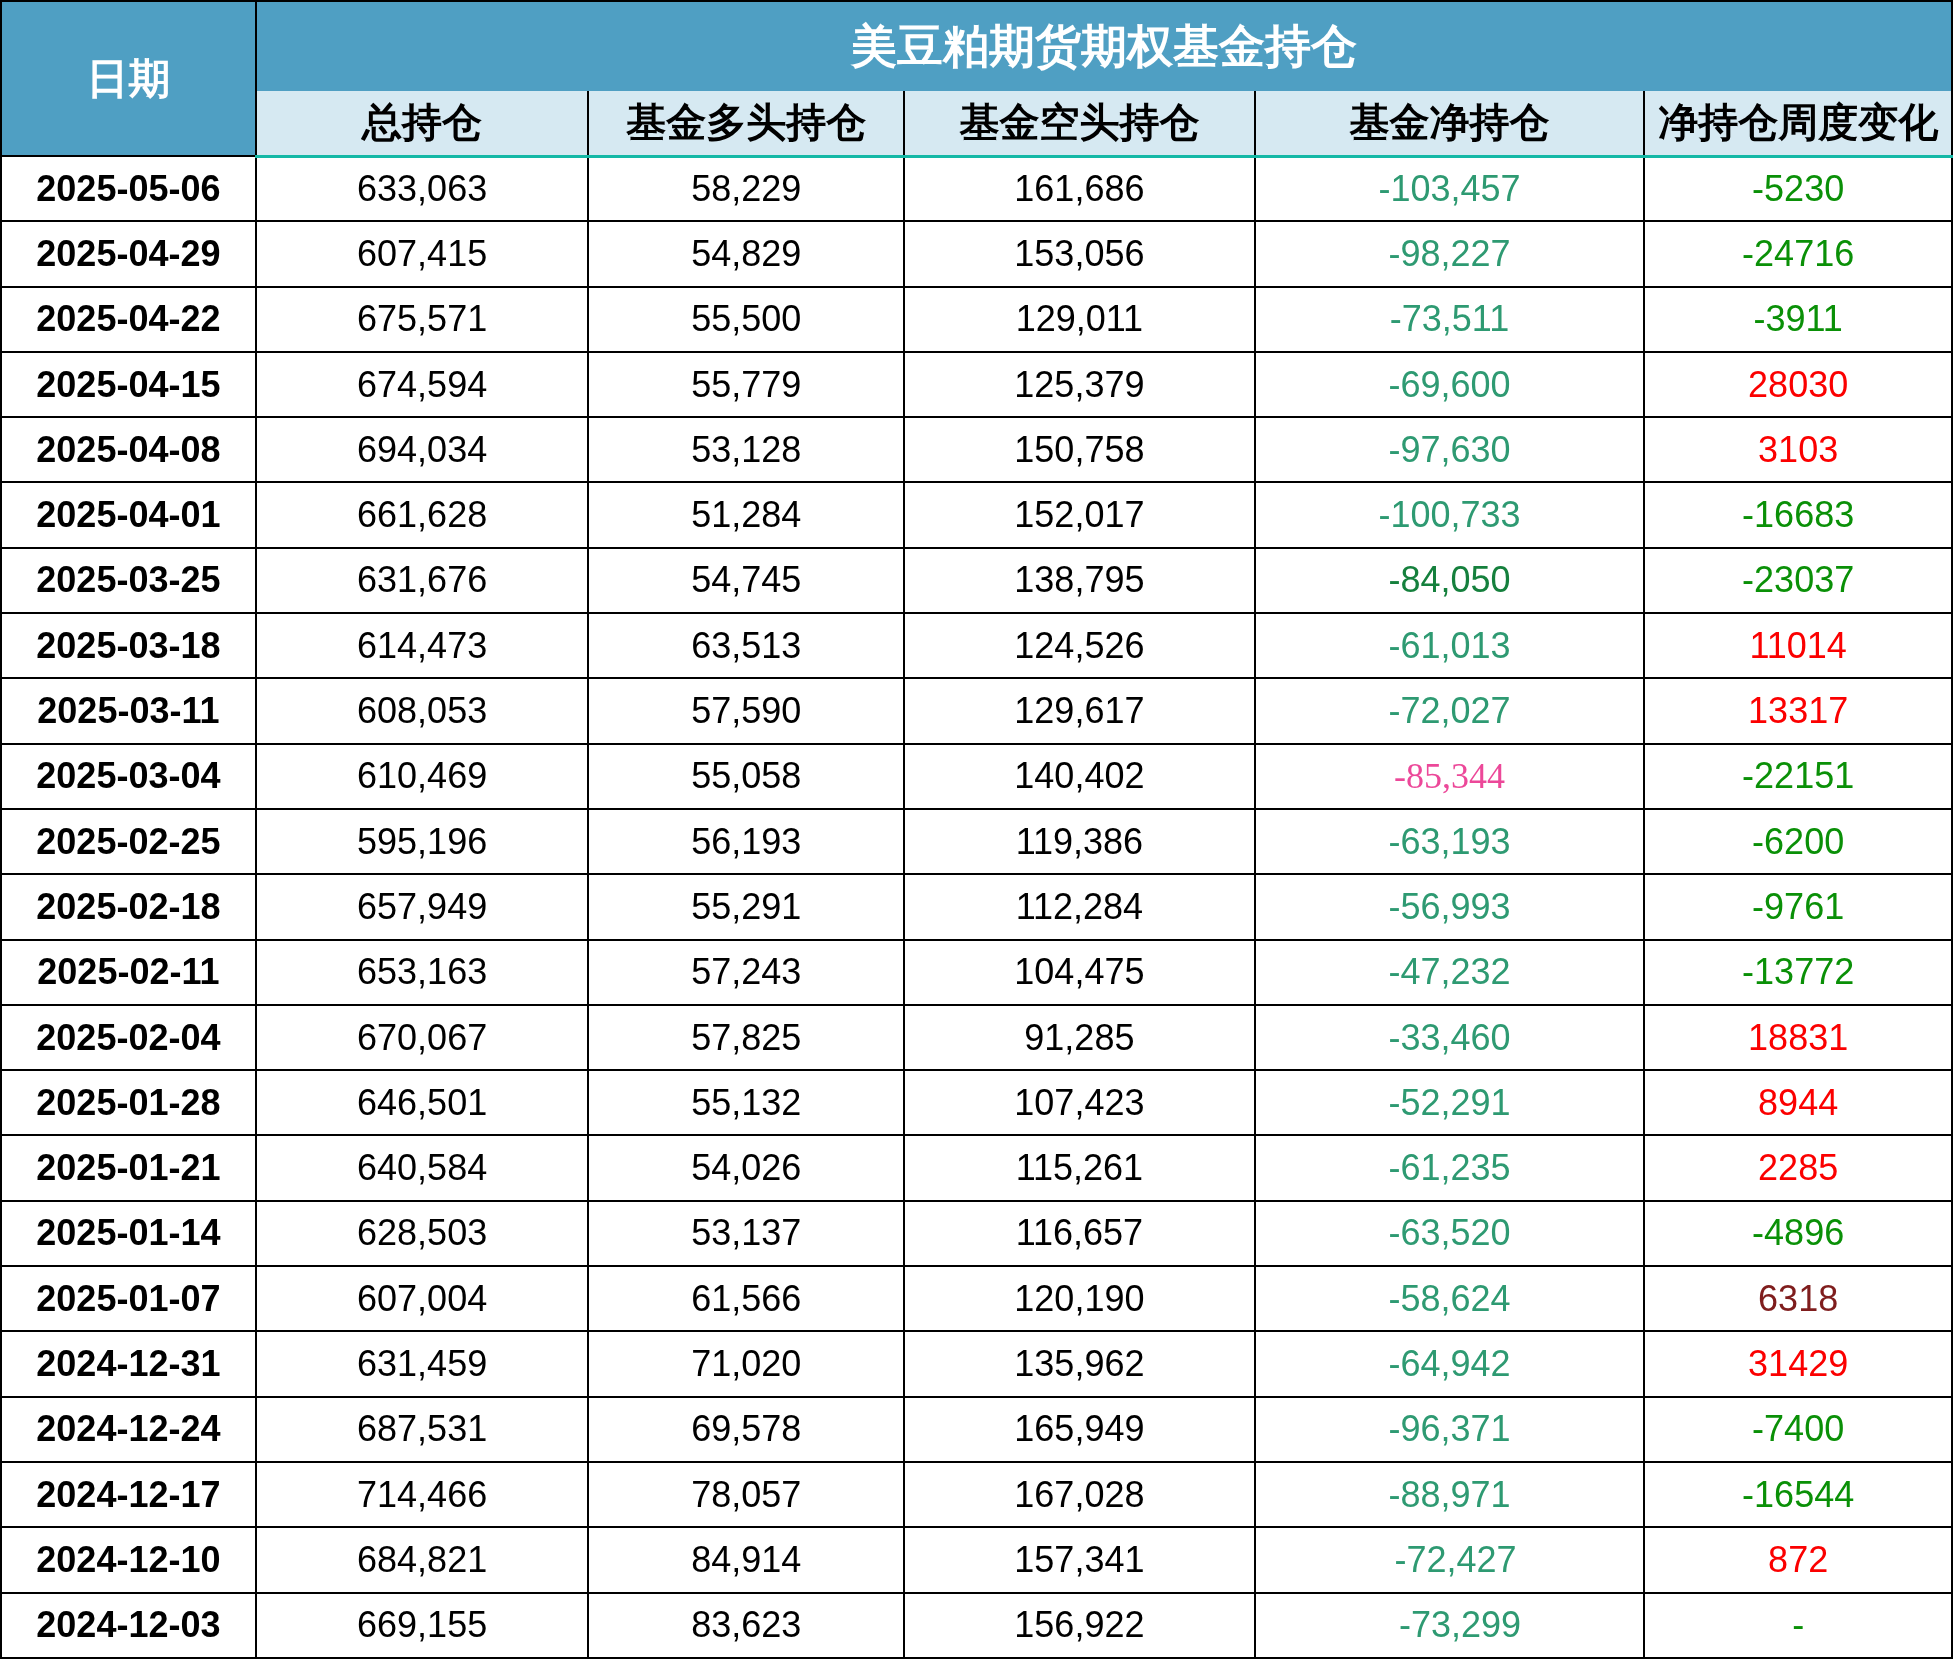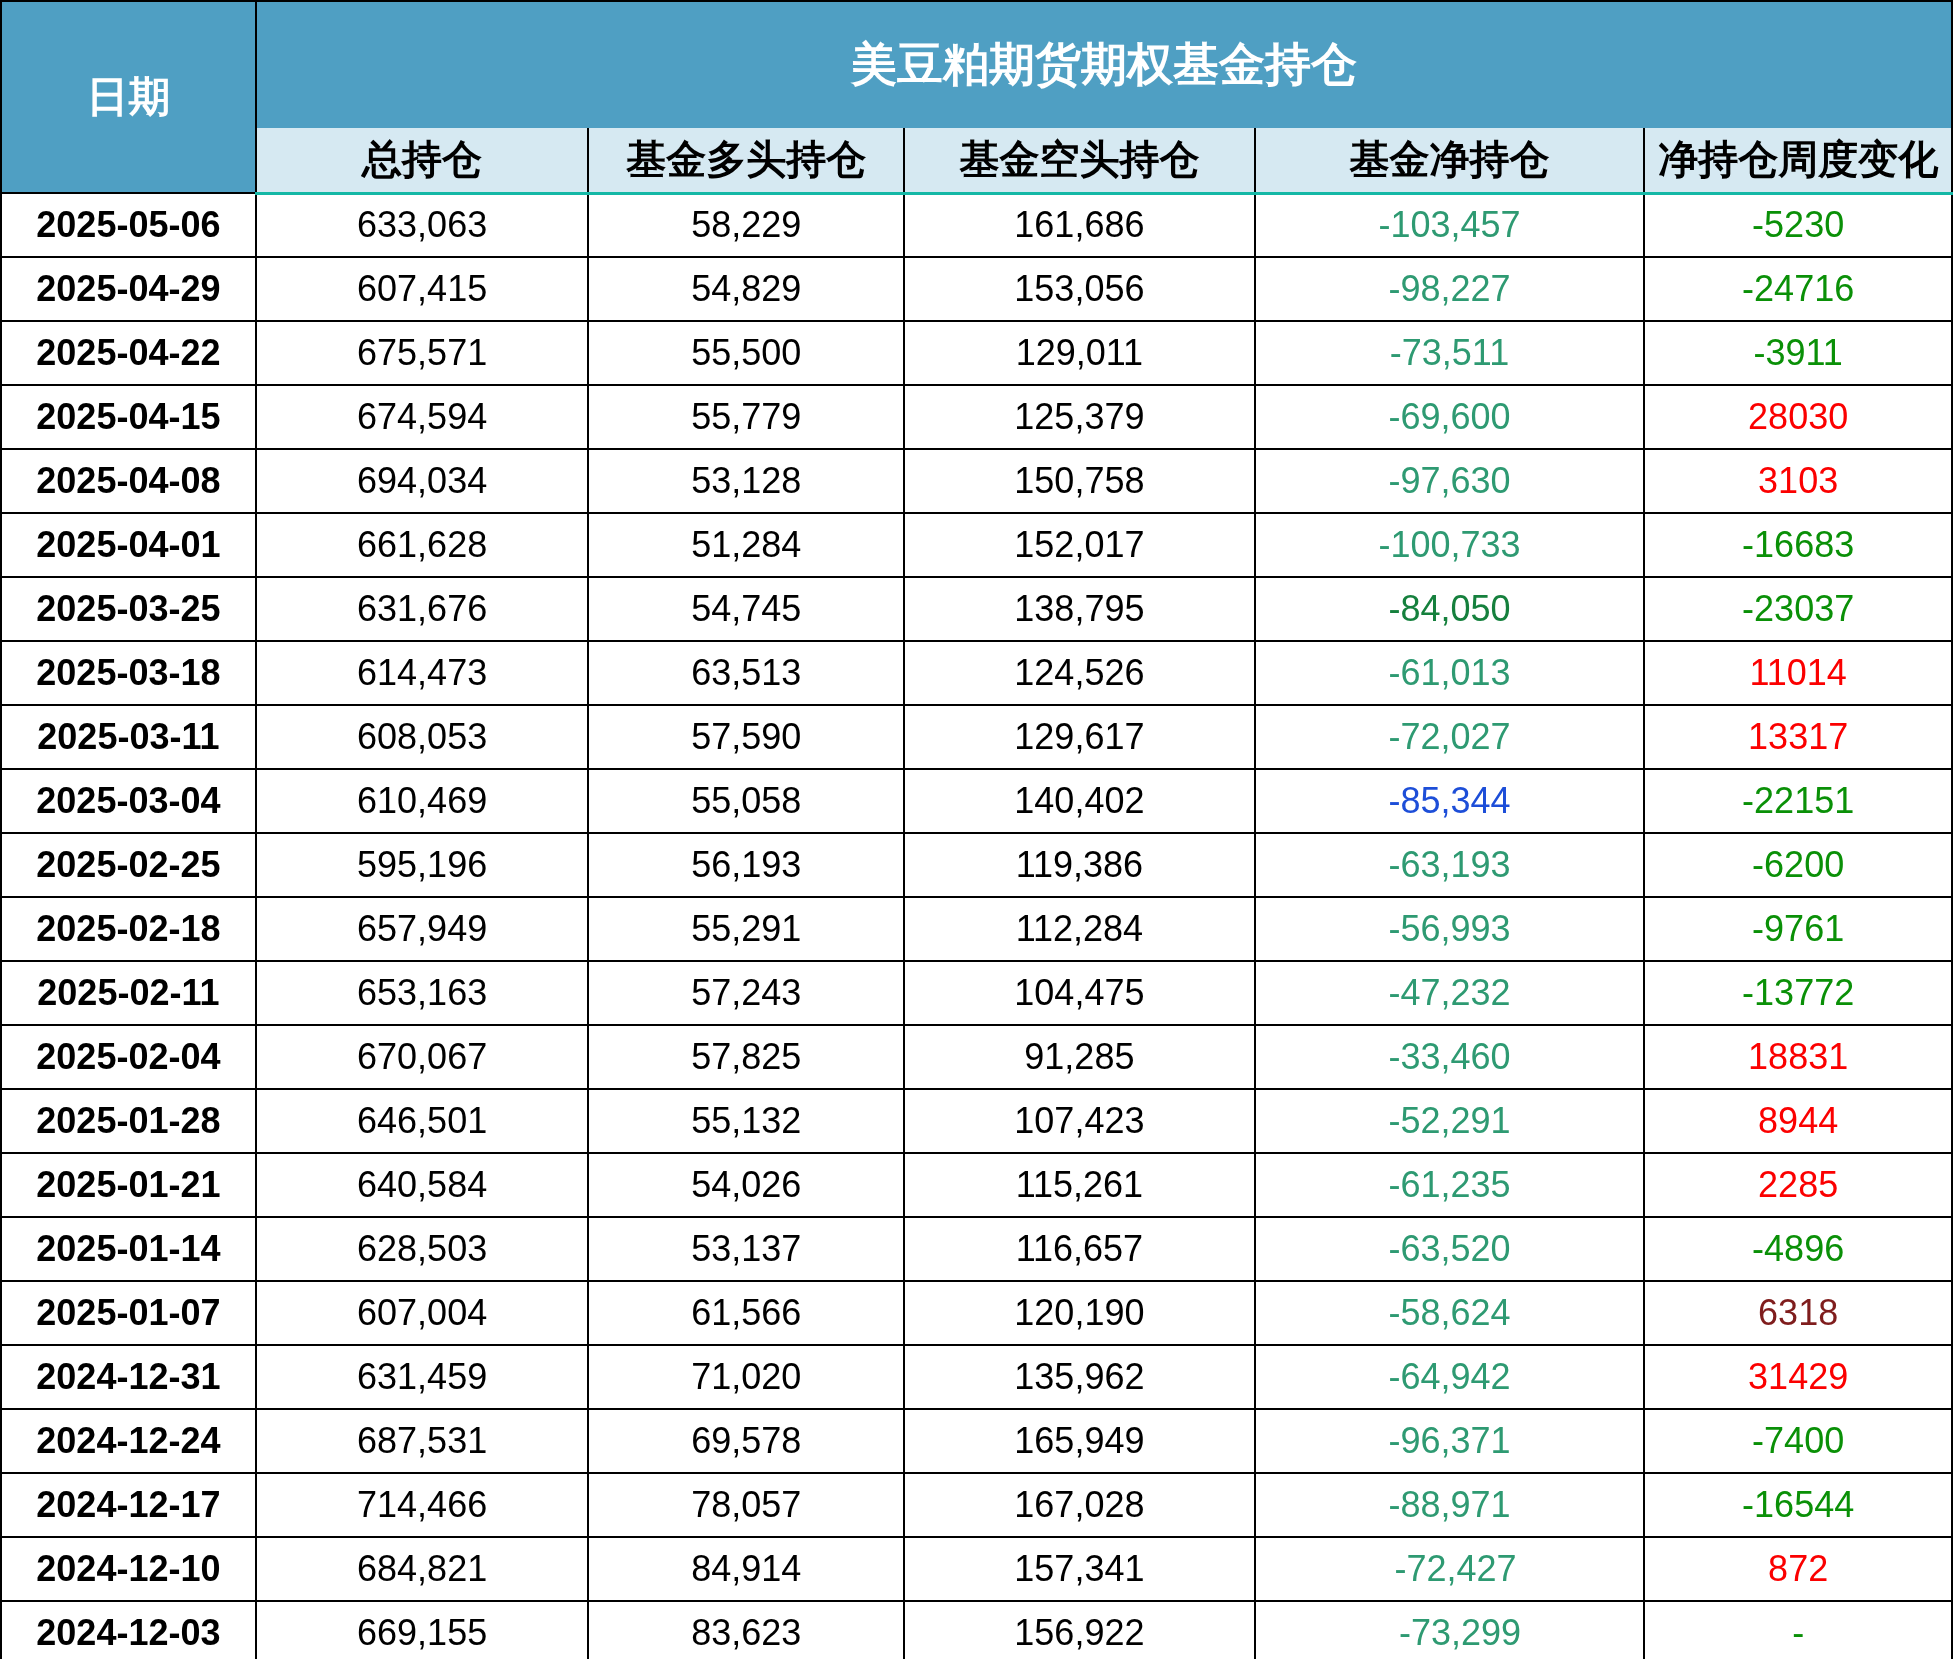--- a/index.html
+++ b/index.html
@@ -40,21 +40,21 @@
   }
   
   th.sub-header {
     background: var(--subheader-blue);
     color: #000000;
     font-size: 40px;
     font-weight: bold;
     border-top: none;
     border-bottom: 3px solid #14b8a6;
   }
-  tr.title-row { height: 127px; }
+  tr.title-row { height: 90px; }
   tr.subheader-row { height: 65px; }
   tbody tr { height: 64px; }
   td.date-cell {
     color: #000000;
     font-size: 36px;
     font-weight: bold;
   }
   td.num-cell {
     color: #000000;
     font-size: 36px;
@@ -160,21 +160,21 @@
           <td class="num-cell">57,590</td>
           <td class="num-cell">129,617</td>
           <td class="net-cell" style="color: rgb(46, 154, 114);">-72,027</td>
           <td class="chg-cell" style="color: rgb(251, 0, 0);">13317</td>
         </tr>
         <tr>
           <td class="date-cell">2025-03-04</td>
           <td class="num-cell">610,469</td>
           <td class="num-cell">55,058</td>
           <td class="num-cell">140,402</td>
-          <td class="net-cell" style="color: #1d4ed8;">-85,344</td>
+          <td class="net-cell" style="color: #ec4899; font-family: Liberation Serif, serif;">-85,344</td>
           <td class="chg-cell" style="color: rgb(10, 144, 7);">-22151</td>
         </tr>
         <tr>
           <td class="date-cell">2025-02-25</td>
           <td class="num-cell">595,196</td>
           <td class="num-cell">56,193</td>
           <td class="num-cell">119,386</td>
           <td class="net-cell" style="color: rgb(46, 154, 114);">-63,193</td>
           <td class="chg-cell" style="color: rgb(10, 144, 7);">-6200</td>
         </tr>

